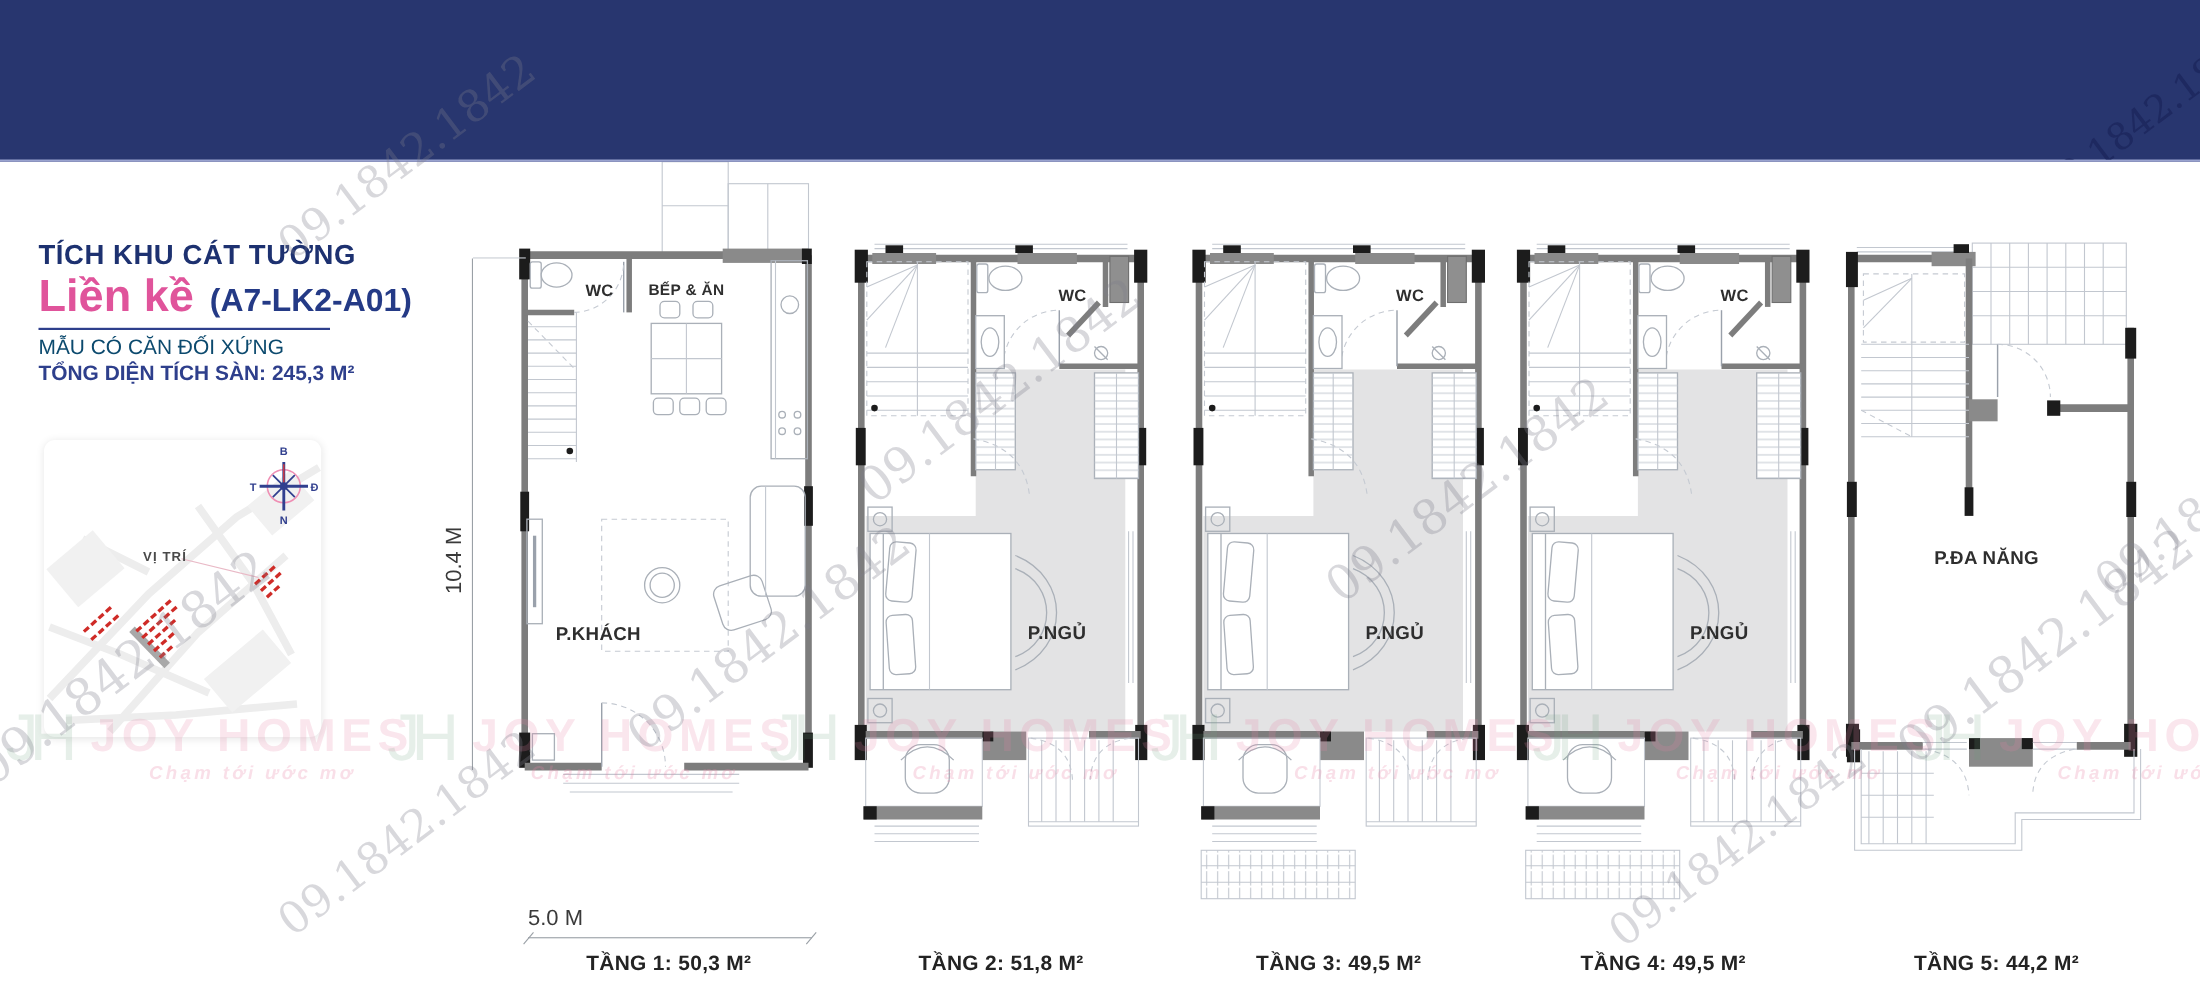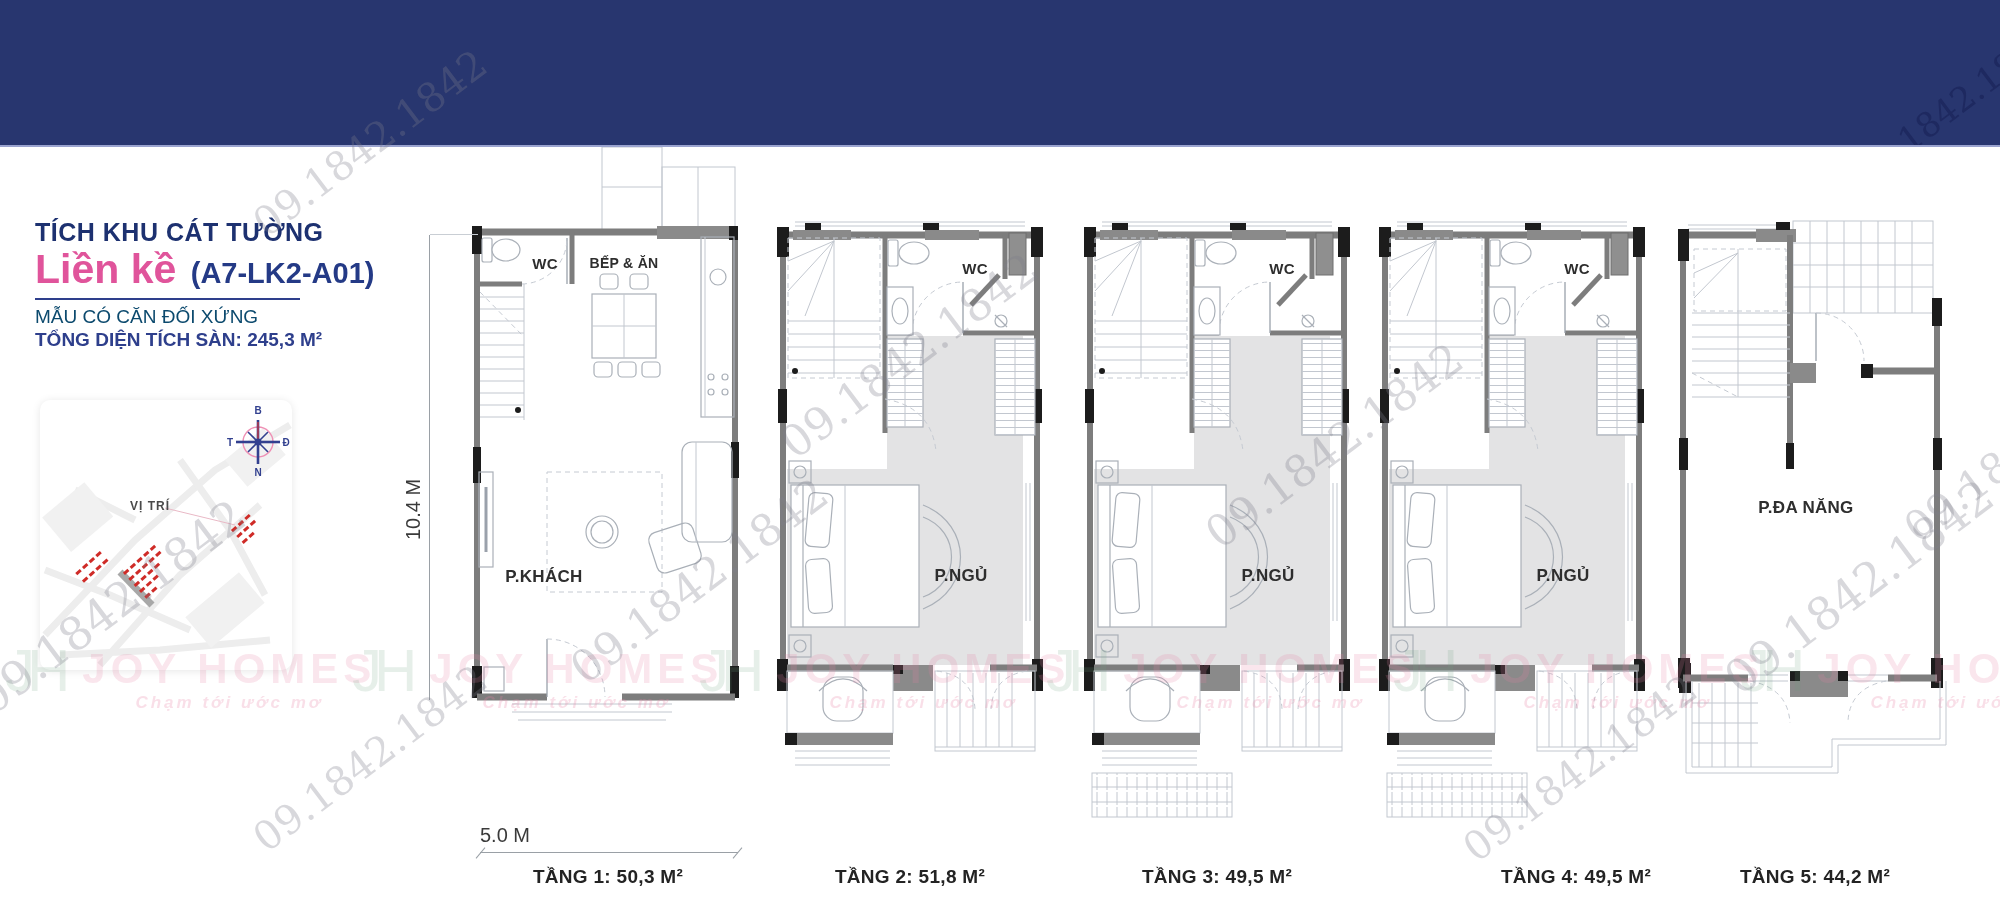--- a/index.html
+++ b/index.html
@@ -485,21 +485,21 @@
       <line x1="14" y1="530" x2="80" y2="530" class="tn"></line>
       <path d="M72,468 Q110,475 112,510" class="dsh"></path>
       <path d="M208,468 Q172,475 170,508" class="dsh"></path>
     </g>
     <text x="128" y="300" text-anchor="middle" class="lbl">P.ĐA NĂNG</text>
   </svg>
 
   <div class="cap" style="left:498px">TẦNG 1: 50,3 M²</div>
   <div class="cap" style="left:800px">TẦNG 2: 51,8 M²</div>
   <div class="cap" style="left:1107px">TẦNG 3: 49,5 M²</div>
-  <div class="cap" style="left:1466px">TẦNG 4: 49,5 M²</div>
+  <div class="cap" style="left:1402px">TẦNG 4: 49,5 M²</div>
   <div class="cap" style="left:1705px">TẦNG 5: 44,2 M²</div>
 
   <span class="wm" style="left:230px;top:120px;font-size:40px">09.1842.1842</span>
   <span class="wm" style="left:-50px;top:580px;font-size:46px">09.1842.1842</span>
   <span class="wm" style="left:755px;top:330px;font-size:44px">09.1842.1842</span>
   <span class="wm" style="left:1180px;top:420px;font-size:44px">09.1842.1842</span>
   <span class="wm" style="left:545px;top:555px;font-size:44px">09.1842.1842</span>
   <span class="wm" style="left:1698px;top:560px;font-size:46px">09.1842.1842</span>
   <span class="wm" style="left:1880px;top:420px;font-size:42px">09.1842.1842</span>
   <span class="wm" style="left:1440px;top:745px;font-size:40px">09.1842.1842</span>

